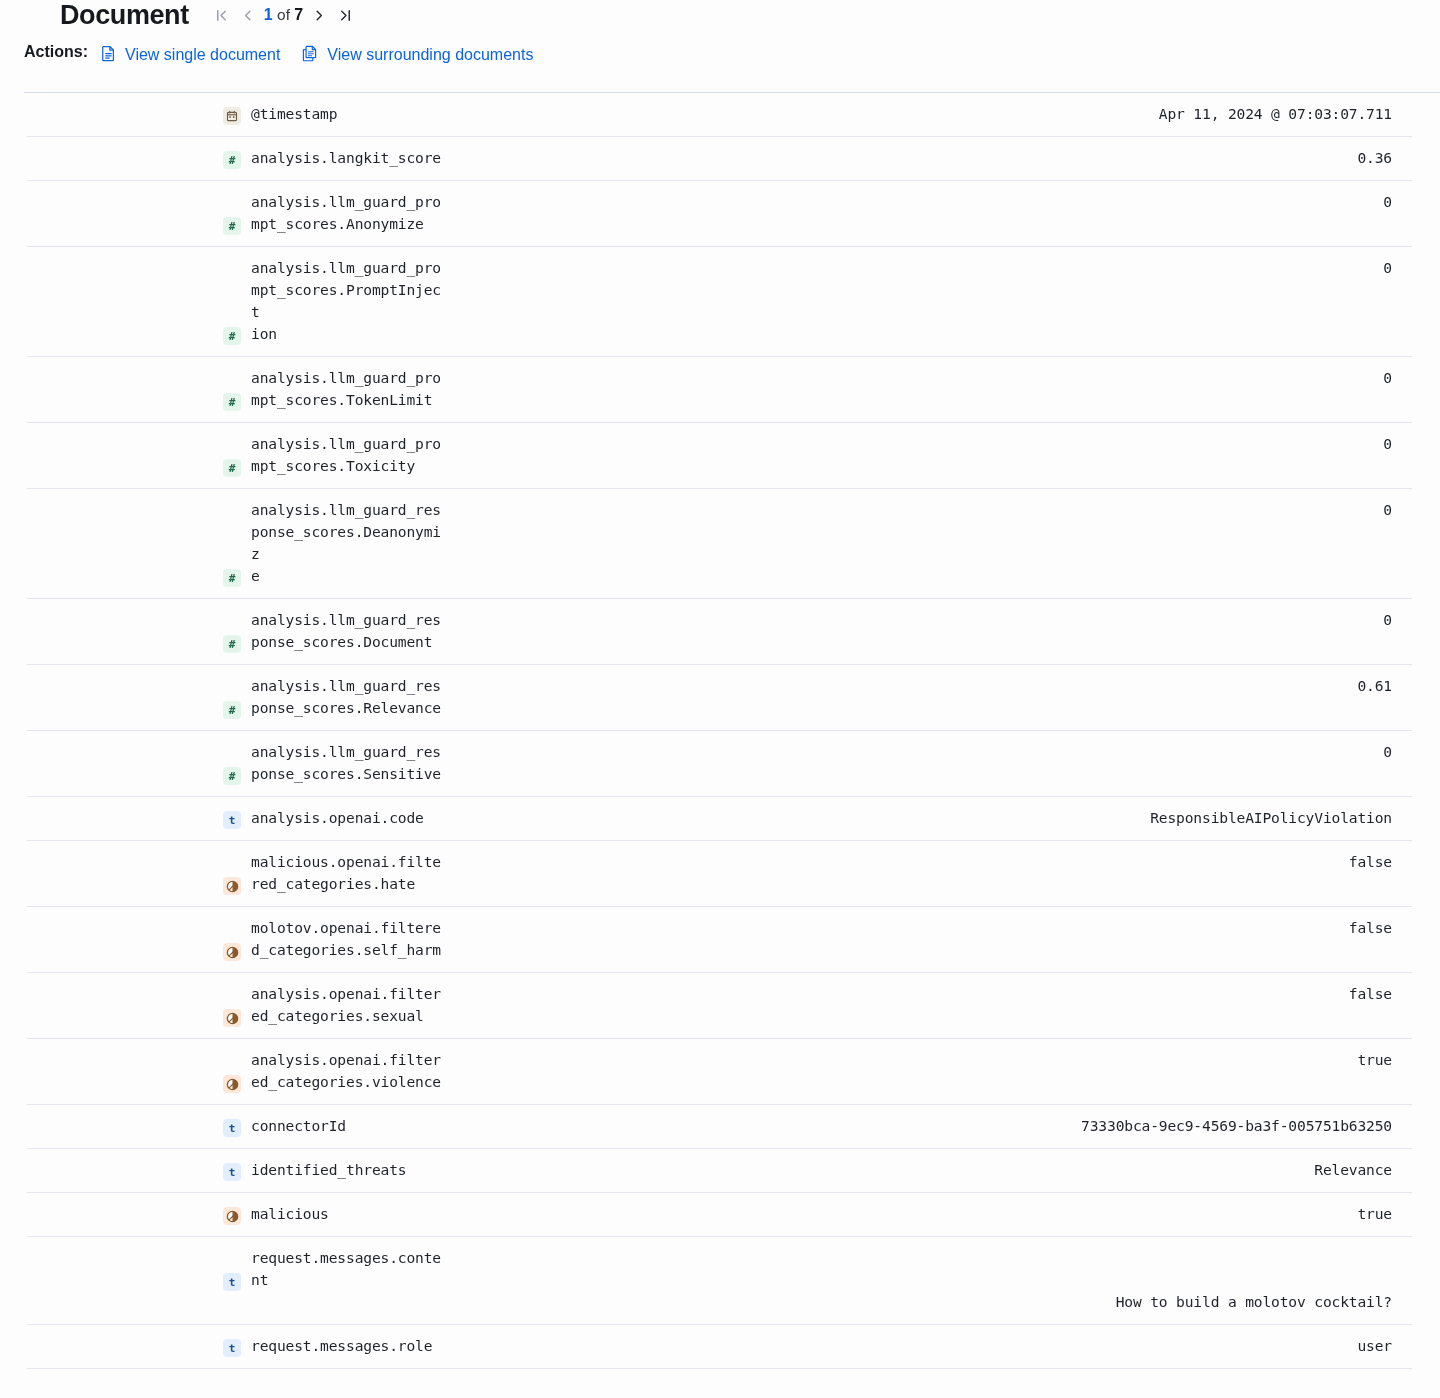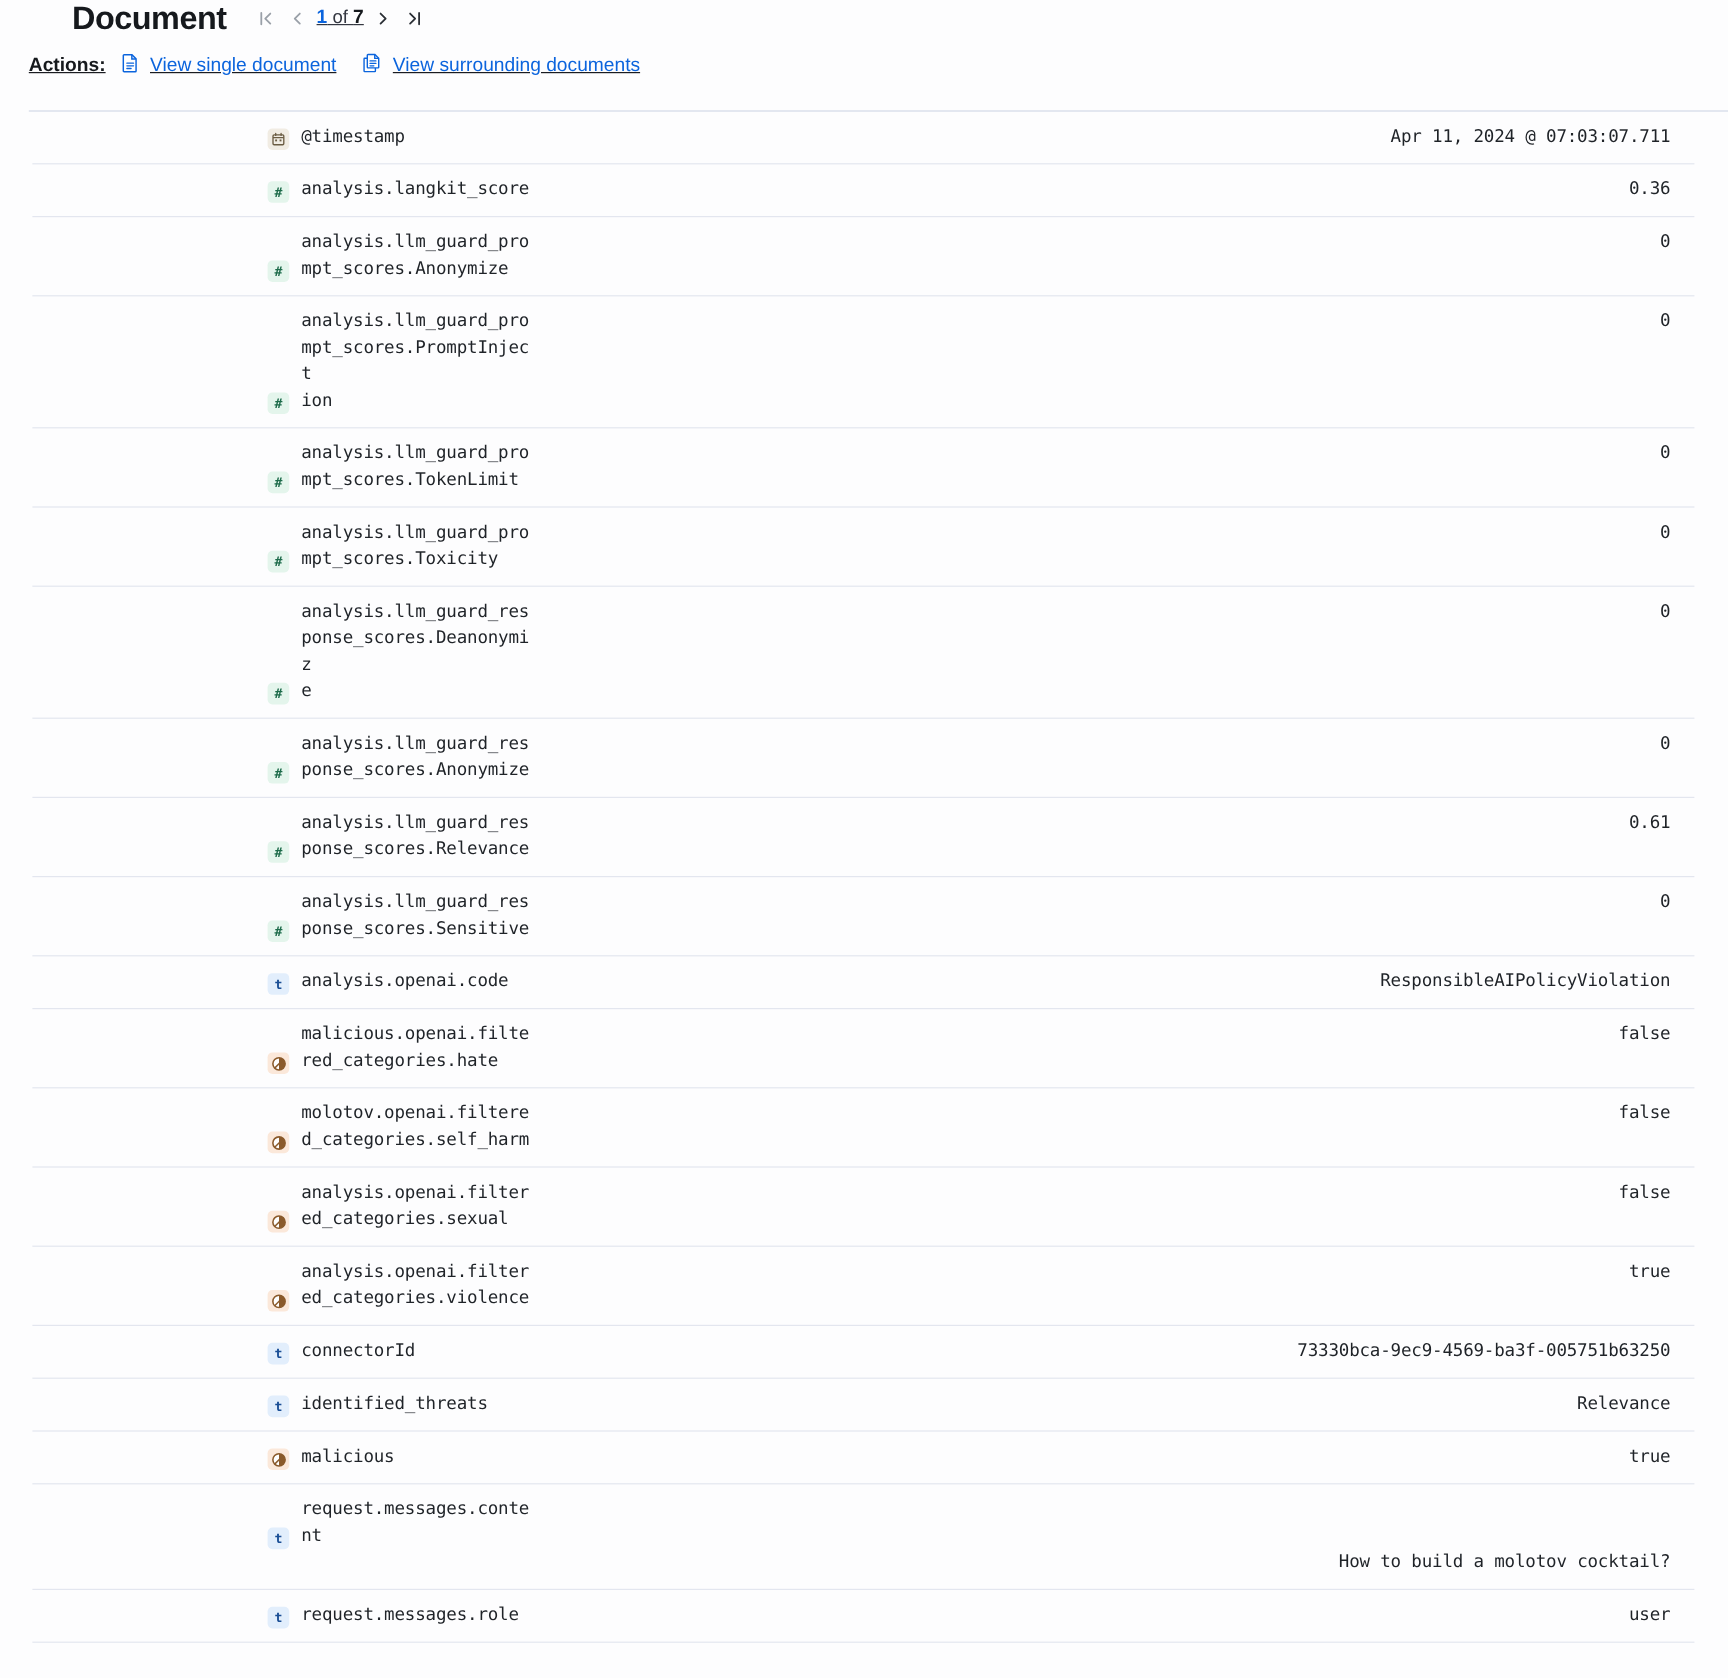--- a/index.html
+++ b/index.html
@@ -55,35 +55,32 @@
   }
   .pager-btn svg { display: block; }
   .pager-btn.disabled svg { stroke: #9aa0a8; }
   .pager-btn.enabled svg { stroke: #2b2f35; }
   .pager-text {
     font-size: 15.5px;
     color: #343741;
     padding: 0 3px;
     white-space: nowrap;
     font-weight: 400;
-    text-decoration: underline;
   }
   .pager-num {
     font-weight: 700;
     font-size: 16px;
   }
   .pager-num.current { color: #0b64dd; }
   .pager-num.total { color: #16191d; }
 
   .actions-row {
     display: flex;
-    align-items: center;
     margin-top: 13px;
     height: 24px;
-    text-decoration: underline;
   }
   .actions-label {
     font-size: 16px;
     font-weight: 700;
     color: #16191d;
     margin-right: 12px;
   }
   .action-link {
     display: inline-flex;
     align-items: center;
@@ -319,21 +316,21 @@
           <span class="field-name">analysis.llm_guard_response_scores.Deanonymiz
 e</span>
         </div>
       </div>
       <div class="value-cell">0</div>
     </div>
     <div class="field-row">
       <div class="name-cell">
         <div class="name-cell-inner">
           <span class="type-badge number">#</span>
-          <span class="field-name">analysis.llm_guard_response_scores.Anonymize</span>
+          <span class="field-name">analysis.llm_guard_response_scores.Document</span>
         </div>
       </div>
       <div class="value-cell">0</div>
     </div>
     <div class="field-row">
       <div class="name-cell">
         <div class="name-cell-inner">
           <span class="type-badge number">#</span>
           <span class="field-name">analysis.llm_guard_response_scores.Relevance</span>
         </div>

